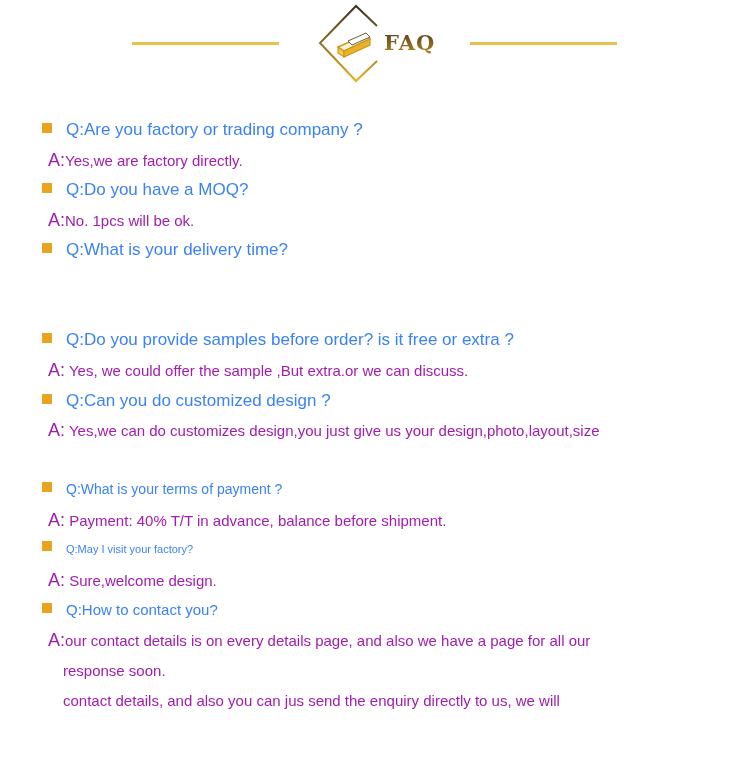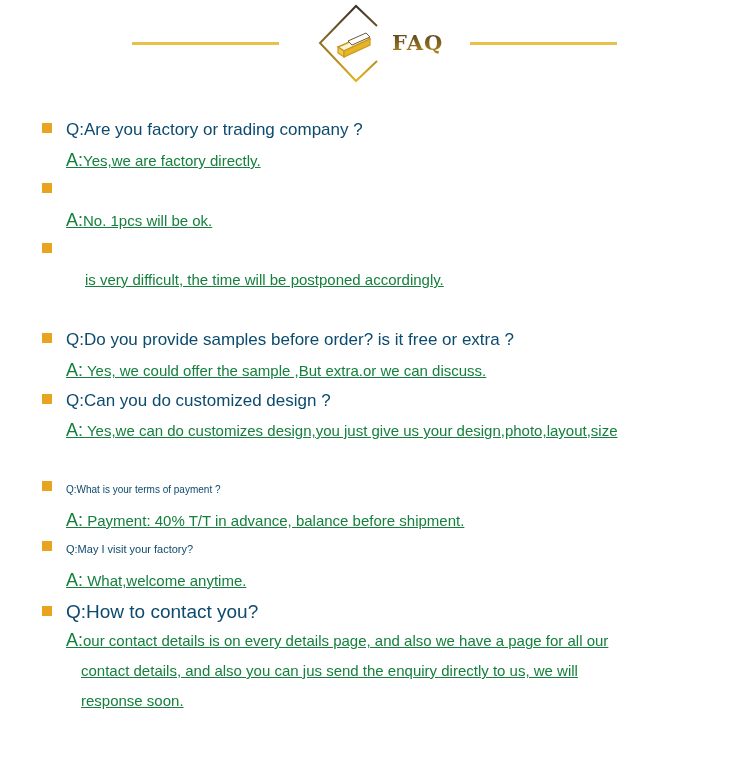--- a/index.html
+++ b/index.html
@@ -3,25 +3,25 @@
 <meta charset="utf-8">
 <style>
   html, body { margin: 0; padding: 0; background: #ffffff; }
   body { width: 750px; height: 758px; position: relative; overflow: hidden; font-family: "Liberation Sans", sans-serif; }
   .header { position: absolute; top: 0; left: 0; width: 750px; height: 90px; }
   .hline { position: absolute; top: 42px; height: 3px; background: #e8c14a; }
   .hline.left { left: 132px; width: 147px; }
   .hline.right { left: 470px; width: 147px; }
   .logo { position: absolute; left: 315px; top: 3px; width: 80px; height: 80px; }
   .faq-title { position: absolute; left: 384px; top: 30px; font-family: "DejaVu Serif", serif; font-weight: bold; font-size: 21px; letter-spacing: 1px;
-    background: linear-gradient(#4a3a22, #b8891f); -webkit-background-clip: text; background-clip: text; color: transparent; margin-left: 8px; }
+    background: linear-gradient(#4a3a22, #b8891f); -webkit-background-clip: text; background-clip: text; color: transparent; }
   .faq { position: absolute; left: 0; top: 0; width: 750px; }
-  .q { position: absolute; left: 42px; font-size: 17px; color: #0c4a6e; white-space: nowrap; }
+  .q { position: absolute; left: 42px; font-size: 17px; color: #3b82f6; white-space: nowrap; }
   .q .sq { display: inline-block; width: 10px; height: 10px; background: #e9a41f; margin-right: 14px; vertical-align: 2px; }
-  .a { position: absolute; left: 66px; font-size: 15px; color: #15803d; line-height: 30px; width: 640px; text-decoration: underline; }
+  .a { position: absolute; left: 48px; font-size: 15px; color: #a21caf; line-height: 30px; width: 640px; }
   .a .line { display: block; white-space: nowrap; }
   .a .cont { padding-left: 19px; }
   .a .big { font-size: 18px; }
 </style>
 </head>
 <body>
 
 <div class="header">
   <div class="hline left"></div>
   <svg class="logo" viewBox="0 0 80 80">
@@ -41,49 +41,48 @@
   <div class="hline right"></div>
 </div>
 
 <div class="faq">
 
   <div class="q" style="top:120px"><span class="sq"></span><span>Q:Are you factory or trading company ?</span></div>
   <div class="a" style="top:145px">
     <span class="line"><span class="big">A:</span><span>Yes,we are factory directly.</span></span>
   </div>
 
-  <div class="q" style="top:180px"><span class="sq"></span></div>
+  <div class="q" style="top:180px"><span class="sq"></span><span>Q:Do you have a MOQ?</span></div>
   <div class="a" style="top:205px">
     <span class="line"><span class="big">A:</span><span>No. 1pcs will be ok.</span></span>
   </div>
 
-  <div class="q" style="top:240px"><span class="sq"></span></div>
+  <div class="q" style="top:240px"><span class="sq"></span><span>Q:What is your delivery time?</span></div>
   <div class="a" style="top:265px">
-    <span class="line cont">is very difficult, the time will be postponed accordingly.</span>
   </div>
 
   <div class="q" style="top:330px"><span class="sq"></span><span>Q:Do you provide samples before order? is it free or extra ?</span></div>
   <div class="a" style="top:355px">
     <span class="line"><span class="big">A:</span><span> Yes, we could offer the sample ,But extra.or we can discuss.</span></span>
   </div>
 
   <div class="q" style="top:391px; font-size:17px"><span class="sq"></span><span>Q:Can you do customized design ?</span></div>
   <div class="a" style="top:415px">
     <span class="line"><span class="big">A:</span><span> Yes,we can do customizes design,you just give us your design,photo,layout,size</span></span>
   </div>
 
-  <div class="q" style="top:481px; font-size:10px"><span class="sq"></span><span>Q:What is your terms of payment ?</span></div>
+  <div class="q" style="top:481px; font-size:14px"><span class="sq"></span><span>Q:What is your terms of payment ?</span></div>
   <div class="a" style="top:505px">
     <span class="line"><span class="big">A:</span><span> Payment: 40% T/T in advance, balance before shipment.</span></span>
   </div>
 
   <div class="q" style="top:541px; font-size:11px"><span class="sq"></span><span>Q:May I visit your factory?</span></div>
   <div class="a" style="top:565px">
-    <span class="line"><span class="big">A:</span><span> What,welcome anytime.</span></span>
+    <span class="line"><span class="big">A:</span><span> Sure,welcome design.</span></span>
   </div>
 
-  <div class="q" style="top:601px; font-size:19px"><span class="sq"></span><span>Q:How to contact you?</span></div>
+  <div class="q" style="top:601px; font-size:15px"><span class="sq"></span><span>Q:How to contact you?</span></div>
   <div class="a" style="top:625px">
     <span class="line"><span class="big">A:</span><span>our contact details is on every details page, and also we have a page for all our</span></span>
+    <span class="line cont" style="padding-left:15px">response soon.</span>
     <span class="line cont" style="padding-left:15px">contact details, and also you can jus send the enquiry directly to us, we will</span>
-    <span class="line cont" style="padding-left:15px">response soon.</span>
   </div>
 </div>
 
 </body></html>

